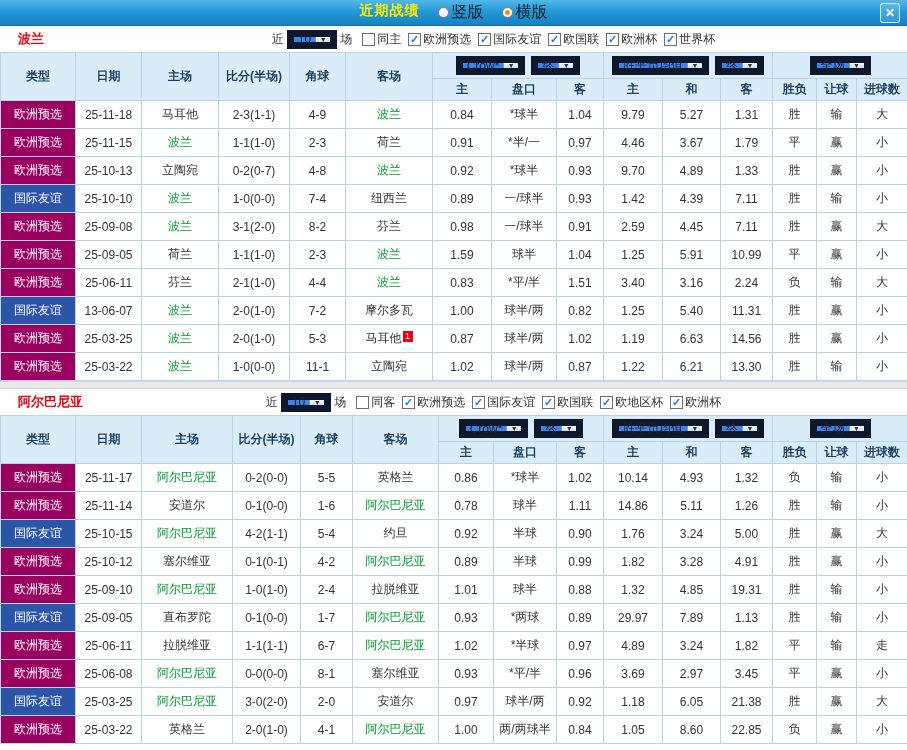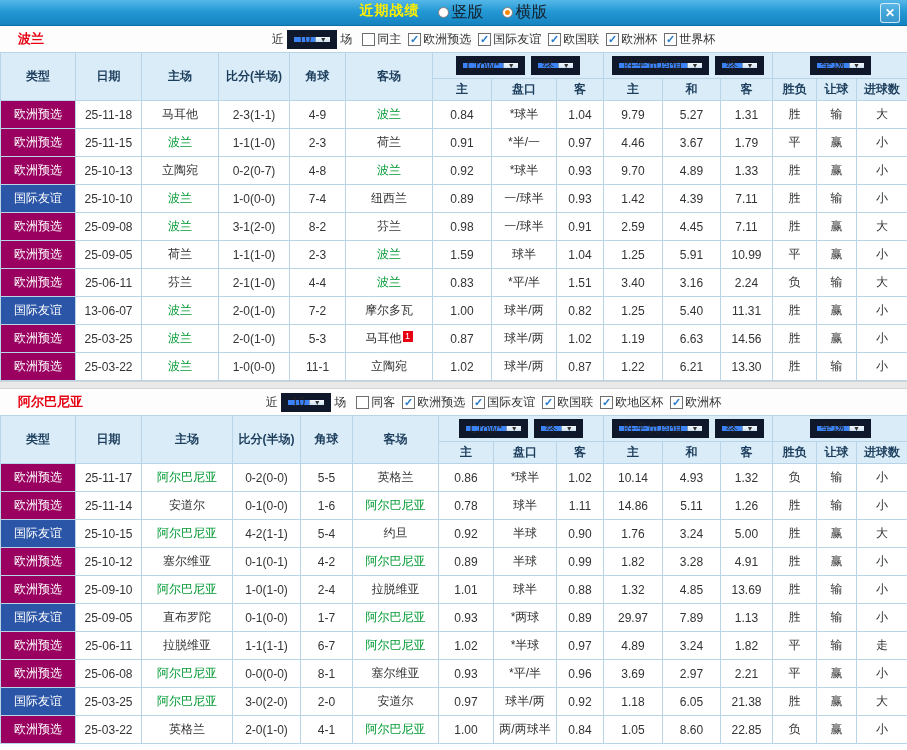--- a/index.html
+++ b/index.html
@@ -544,21 +544,21 @@
     <td>25-09-10</td>
     <td><span class="t-green">阿尔巴尼亚</span></td>
     <td class="c-score">1-0(1-0)</td>
     <td>2-4</td>
     <td><span class="t-dark">拉脱维亚</span></td>
     <td class="c-odds">1.01</td>
     <td class="c-hand">球半</td>
     <td class="c-odds">0.88</td>
     <td class="c-odds">1.32</td>
     <td class="c-odds">4.85</td>
-    <td class="c-odds">13.69</td>
+    <td class="c-odds">19.31</td>
     <td class="res t-red">胜</td>
     <td class="res t-green">输</td>
     <td class="res t-green">小</td>
   </tr>
 
   <tr>
     <td class="bg-blue">国际友谊</td>
     <td>25-09-05</td>
     <td><span class="t-dark">直布罗陀</span></td>
     <td class="c-score">0-1(0-0)</td>
@@ -598,21 +598,21 @@
     <td>25-06-08</td>
     <td><span class="t-green">阿尔巴尼亚</span></td>
     <td class="c-score">0-0(0-0)</td>
     <td>8-1</td>
     <td><span class="t-dark">塞尔维亚</span></td>
     <td class="c-odds">0.93</td>
     <td class="c-hand">*平/半</td>
     <td class="c-odds">0.96</td>
     <td class="c-odds">3.69</td>
     <td class="c-odds">2.97</td>
-    <td class="c-odds">2.21</td>
+    <td class="c-odds">3.45</td>
     <td class="res t-blue">平</td>
     <td class="res t-red">赢</td>
     <td class="res t-green">小</td>
   </tr>
 
   <tr>
     <td class="bg-blue">国际友谊</td>
     <td>25-03-25</td>
     <td><span class="t-green">阿尔巴尼亚</span></td>
     <td class="c-score">3-0(2-0)</td>

